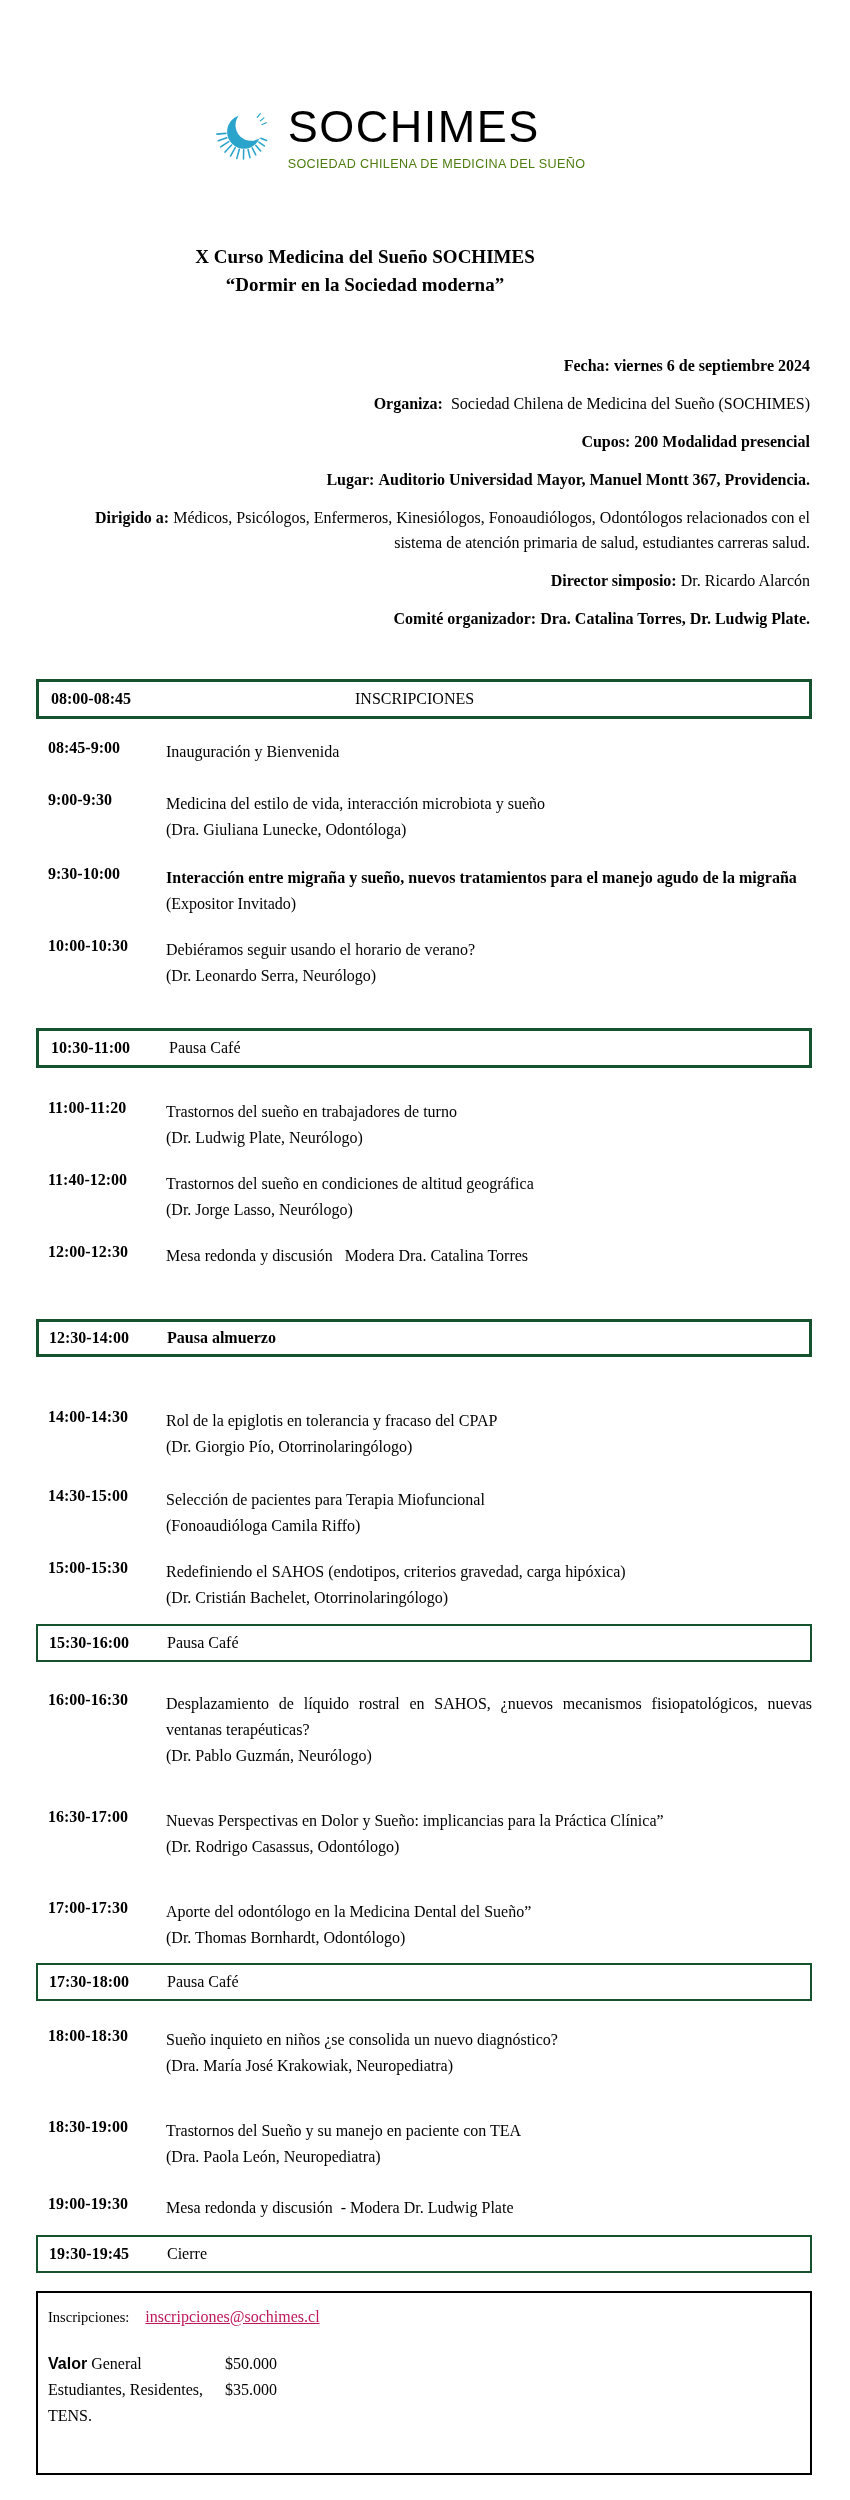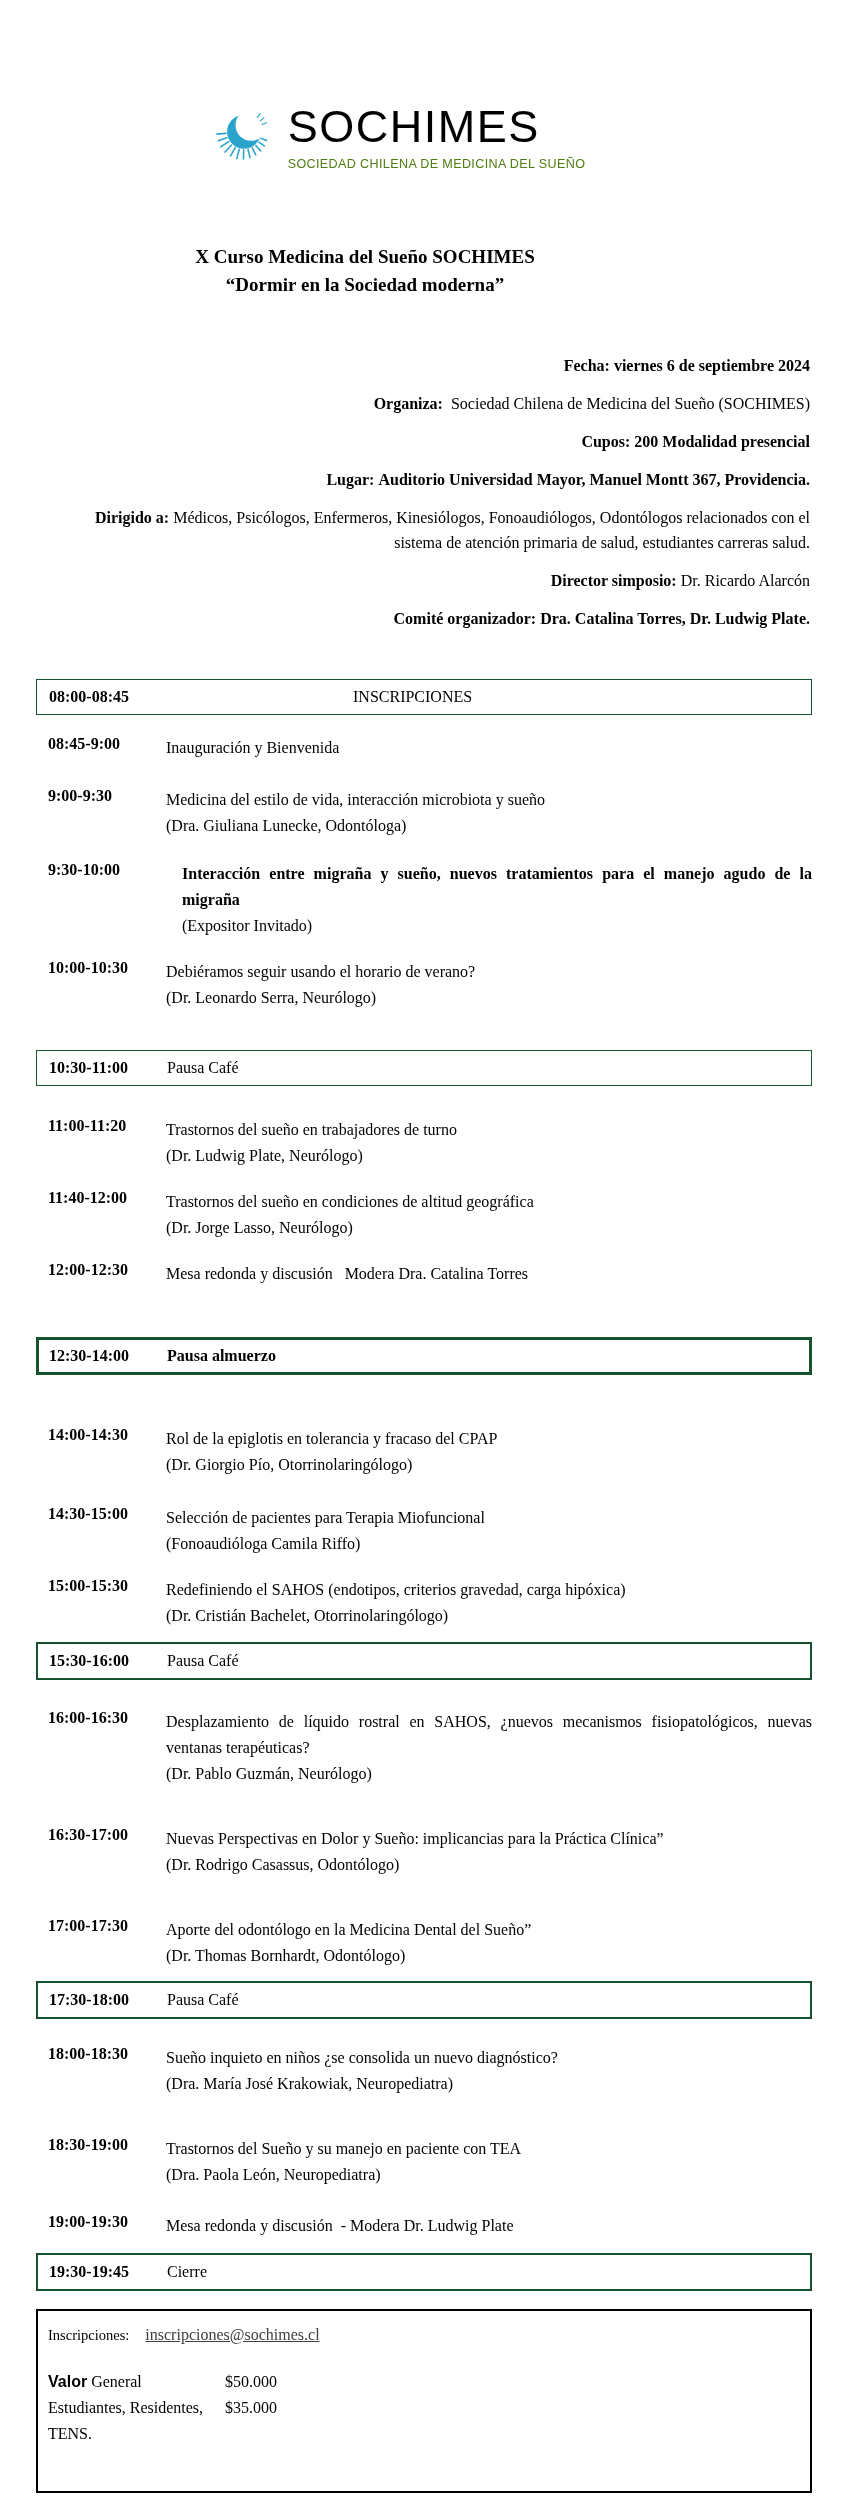--- a/index.html
+++ b/index.html
@@ -21,54 +21,54 @@
   .title-block{width:730px;text-align:center;margin-top:72px;
     font-size:19px;font-weight:bold;line-height:28px;}
   
   .info{margin-top:54px;padding:0 40px 0 46px;font-size:16px;text-align:right;}
   .info-line{line-height:25px;margin-bottom:13px;}
   .lbl{font-weight:bold;}
   .b{font-weight:bold;}
   
   .schedule{margin-top:48px;padding:0 38px 0 36px;font-size:16px;}
   .entry{margin-top:39px;}
-  .box{border:1px solid #14532d;display:flex;align-items:flex-start;
+  .box{border:3px solid #14532d;display:flex;align-items:flex-start;
     padding:5px 10px 5px 12px;line-height:24px;}
   .box.t2{border-width:2px;padding-left:11px;}
   .box.t3{border-width:3px;padding:3px 10px 4px 10px;line-height:25px;}
   .time{font-weight:bold;flex:0 0 118px;}
   .blabel.offset{margin-left:186px;}
   .row{display:flex;padding-left:12px;}
   .row .body{flex:1;line-height:26px;}
   .stitle.j{text-align:justify;}
   .speaker{line-height:26px;}
   .entry:nth-child(1){margin-top:0;}
   .entry:nth-child(2){margin-top:20px;}
   .entry:nth-child(3){margin-top:26px;}
-  .entry:nth-child(4){margin-top:22px;gap:16px;}
+  .entry:nth-child(4){margin-top:22px;}
   .entry:nth-child(5){margin-top:20px;}
   .entry:nth-child(7){margin-top:31px;}
   .entry:nth-child(8){margin-top:20px;}
   .entry:nth-child(9){margin-top:20px;}
   .entry:nth-child(10){margin-top:50px;}
   .entry:nth-child(11){margin-top:51px;}
   .entry:nth-child(12){margin-top:27px;}
   .entry:nth-child(13){margin-top:20px;}
   .entry:nth-child(14){margin-top:13px;}
   .entry:nth-child(15){margin-top:29px;}
   .entry:nth-child(18){margin-top:12px;}
   .entry:nth-child(19){margin-top:26px;}
   .entry:nth-child(21){margin-top:25px;}
   .entry:nth-child(22){margin-top:14px;}
   
   .footer-box{margin:18px 38px 0 36px;border:2px solid #000;
     padding:12px 20px 44px 10px;font-size:16px;}
   .reg-line{line-height:24px;}
   .reg-label{font-size:14.5px;}
-  .email-link{margin-left:16px;color:#404040;text-decoration:underline;cursor:pointer;}
+  .email-link{margin-left:16px;color:#be185d;text-decoration:underline;cursor:pointer;}
   .prices{margin-top:22px;}
   .price-row{display:flex;line-height:26px;}
   .price-label{flex:0 0 177px;}
   .vbold{font-family:"Liberation Sans",sans-serif;font-weight:bold;font-size:16px;}
 </style>
 </head>
 <body>
 
 <div>
 

